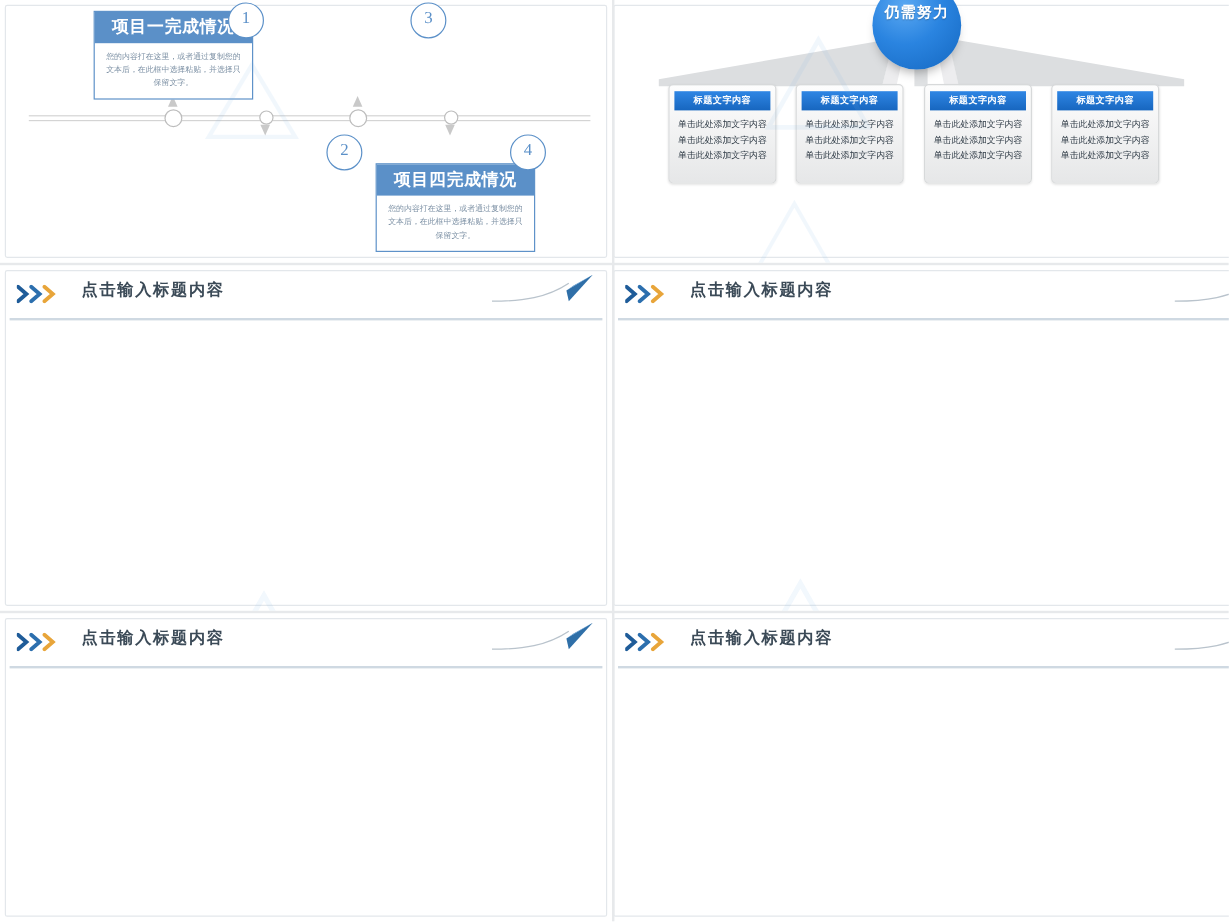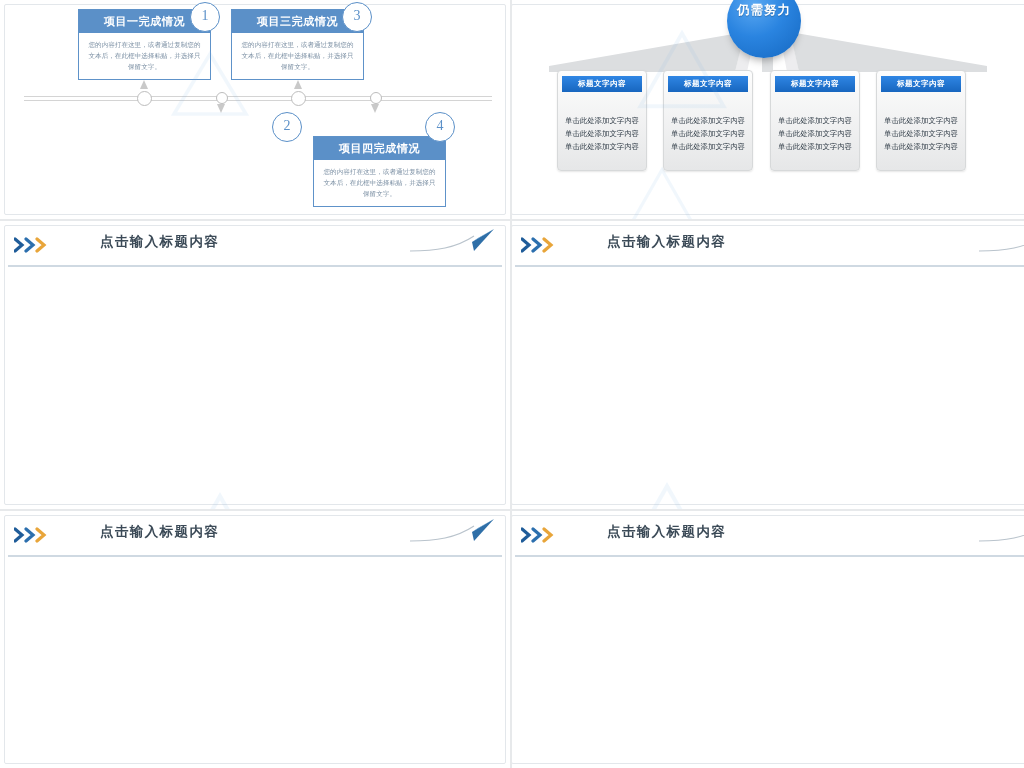--- a/index.html
+++ b/index.html
@@ -20,55 +20,55 @@
   .slide.c1{left:507px;width:572px;}
 
   .hrule{position:absolute;left:0;width:1024px;height:2px;background:#e7e9eb;}
   .vrule{position:absolute;top:0;width:2px;height:768px;background:#e7e9eb;}
 
   
   .sl-head{position:absolute;left:8px;right:8px;top:10px;height:32px;}
   .sl-head .chev{position:absolute;left:6px;top:6px;width:44px;height:16px;}
   .sl-head .title{
     position:absolute;left:60px;top:2px;
-    font-size:13.5px;color:#3b4a57;letter-spacing:1.4px;font-weight:600;margin-left:32px;
+    font-size:13.5px;color:#3b4a57;letter-spacing:1.4px;font-weight:600;
   }
   .sl-head .plane{position:absolute;right:4px;top:-4px;width:90px;height:30px;}
   .sl-underline{position:absolute;left:8px;right:8px;top:44px;height:2px;background:#cfd9e2;}
   .sl-frame{position:absolute;left:4px;top:4px;right:4px;bottom:4px;border:1px solid #e3e7eb;border-radius:2px;pointer-events:none;}
 
   
   .tl-line{position:absolute;left:24px;right:18px;top:96px;height:3px;
     border-top:1px solid #d4d4d4;border-bottom:1px solid #d4d4d4;background:#fff;}
   .tl-node{position:absolute;width:13px;height:13px;border-radius:50%;
     background:#fff;border:1.6px solid #bdbdbd;top:91px;}
   .tl-tri{position:absolute;width:0;height:0;}
   .tl-tri.up{border-left:4px solid transparent;border-right:4px solid transparent;border-bottom:9px solid #c9c9c9;top:80px;}
   .tl-tri.dn{border-left:4px solid transparent;border-right:4px solid transparent;border-top:9px solid #c9c9c9;top:104px;}
 
   .tcard{position:absolute;width:131px;border:1px solid #5e92c9;background:#fff;}
-  .tcard .hd{background:#5b90c8;color:#fff;font-size:11px;text-align:center;
+  .tcard .hd{background:#5b90c8;color:#fff;font-size:14px;text-align:center;
     padding:4px 0 4px;font-weight:700;letter-spacing:.6px;}
   .tcard .bd{color:#7c90a4;font-size:6.6px;line-height:11px;text-align:center;padding:6px 7px 7px;}
   .tnum{position:absolute;width:28px;height:28px;border-radius:50%;background:#fff;
     border:1.6px solid #5b90c8;color:#5b90c8;font-size:14px;text-align:center;
     line-height:26px;font-family:"Liberation Serif",serif;}
 
   
   .sphere{position:absolute;width:74px;height:74px;border-radius:50%;
     background:radial-gradient(circle at 36% 28%, #5aa8f2 0%, #2a84e0 45%, #1467c0 100%);
     box-shadow:0 6px 9px -4px rgba(0,0,0,.35);}
   .sphere span{display:block;text-align:center;color:#fff;font-size:12.5px;font-weight:700;
     letter-spacing:1px;padding-top:18px;text-shadow:0 1px 1px rgba(0,0,0,.25);}
   .ribbon{position:absolute;}
   .bcard{position:absolute;width:88px;border:1px solid #d7d9da;border-radius:4px;
     background:linear-gradient(#fdfdfd,#e6e7e8);box-shadow:0 1px 2px rgba(0,0,0,.10);}
   .bcard .hd{margin:5px 4px 0;background:linear-gradient(#2f86e4,#1766bf);
     color:#fff;font-size:7.6px;font-weight:700;text-align:center;padding:3px 0;letter-spacing:.4px;}
-  .bcard .bd{padding:23px 5px 16px;font-family:Liberation Mono, monospace;}
+  .bcard .bd{padding:5px 5px 16px;}
   .bcard .bd div{font-size:7.4px;color:#2f3b46;text-align:center;line-height:13px;}
 
   .wm{position:absolute;pointer-events:none;opacity:.10;}
 </style>
 </head>
 <body>
 
 <div class="sheet">
 
   <div class="slide r0 c0">
@@ -83,24 +83,20 @@
     <div class="tl-tri dn" style="left:217px"></div>
     <div class="tl-tri up" style="left:294px"></div>
     <div class="tl-tri dn" style="left:371px"></div>
 
     <div class="tcard" style="left:78px;top:9px">
       <div class="hd">项目一完成情况</div>
       <div class="bd">您的内容打在这里，或者通过复制您的文本后，在此框中选择粘贴，并选择只保留文字。</div>
     </div>
     <div class="tnum" style="left:190px;top:2px">1</div>
 
-    <div class="tcard" style="left:231px;top:9px">
-      <div class="hd">项目三完成情况</div>
-      <div class="bd">您的内容打在这里，或者通过复制您的文本后，在此框中选择粘贴，并选择只保留文字。</div>
-    </div>
     <div class="tnum" style="left:342px;top:2px">3</div>
 
     <div class="tnum" style="left:272px;top:112px">2</div>
 
     <div class="tcard" style="left:313px;top:136px">
       <div class="hd">项目四完成情况</div>
       <div class="bd">您的内容打在这里，或者通过复制您的文本后，在此框中选择粘贴，并选择只保留文字。</div>
     </div>
     <div class="tnum" style="left:425px;top:112px">4</div>
 

